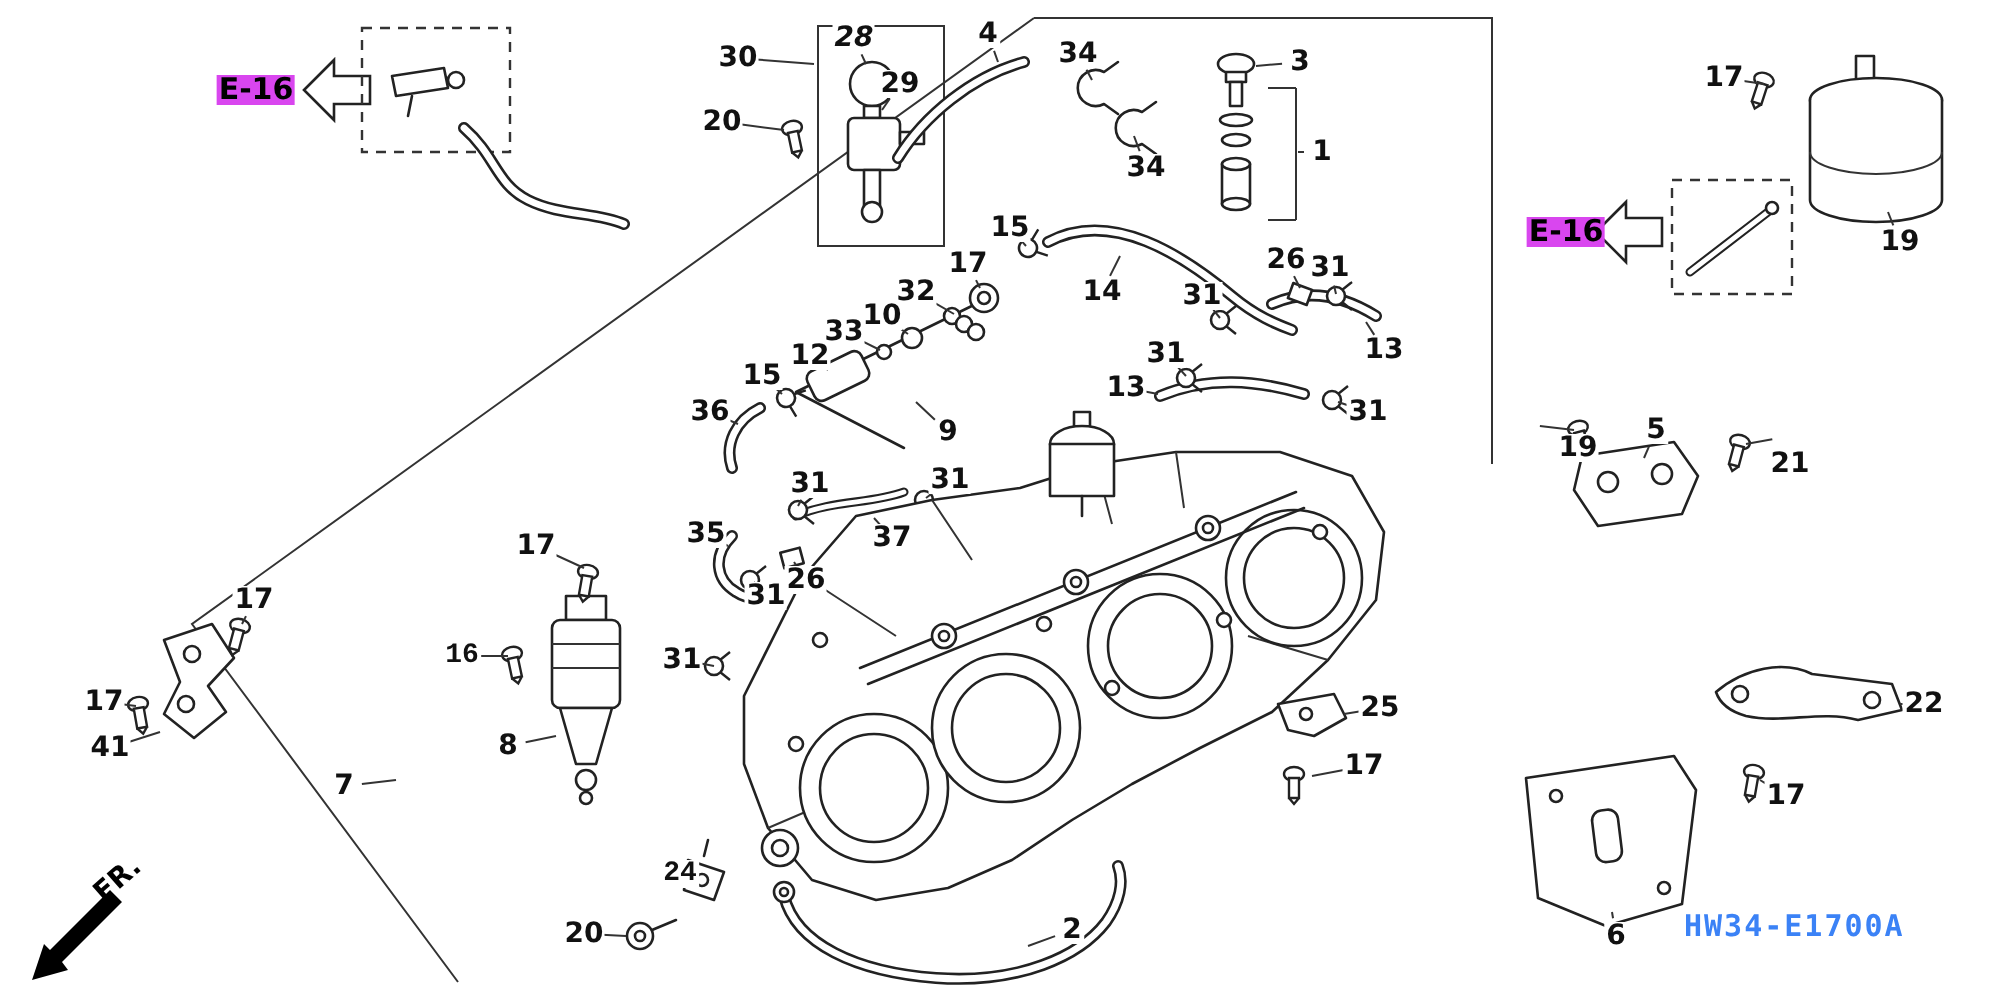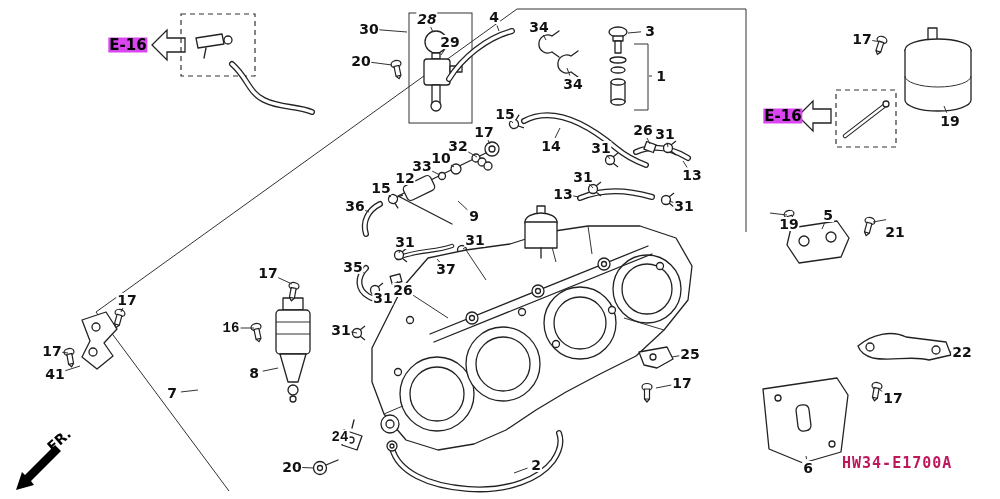--- a/index.html
+++ b/index.html
@@ -7,21 +7,21 @@
          font-family:"DejaVu Sans",sans-serif;}
   svg{position:absolute;left:0;top:0;}
   #callout-layer{position:absolute;left:0;top:0;width:100%;height:100%;pointer-events:none;}
   .callout{position:absolute;transform:translate(-50%,-50%);
            font:bold 14px "DejaVu Sans",sans-serif;color:#111;background:#fff;
            padding:0 1px;line-height:1;white-space:nowrap;}
   .ref-label{position:absolute;transform:translate(-50%,-50%);
            font:bold 15px "DejaVu Sans",sans-serif;color:#000;background:#d946ef;
            padding:0 1px;line-height:1;white-space:nowrap;}
   .part-code{position:absolute;left:842px;top:454px;
-           font:bold 15px "DejaVu Sans Mono",monospace;color:#be185d;letter-spacing:1px;}
+           font:bold 15px "DejaVu Sans Mono",monospace;color:#3b82f6;letter-spacing:1px;}
   .fr-label{position:absolute;left:46px;top:432px;
            font:bold 14px "DejaVu Sans",sans-serif;color:#000;
            transform:rotate(-41deg);}
   
   .ln{fill:none;stroke:#222;stroke-width:1.3;stroke-linecap:round;stroke-linejoin:round;}
   .lnw{fill:#fff;stroke:#222;stroke-width:1.3;stroke-linecap:round;stroke-linejoin:round;}
   .thin{fill:none;stroke:#333;stroke-width:1;}
   .dash{fill:none;stroke:#333;stroke-width:1.2;stroke-dasharray:5 4;}
   .hose-o{fill:none;stroke:#222;stroke-width:6;stroke-linecap:round;}
   .hose-i{fill:none;stroke:#fff;stroke-width:3.4;stroke-linecap:round;}

